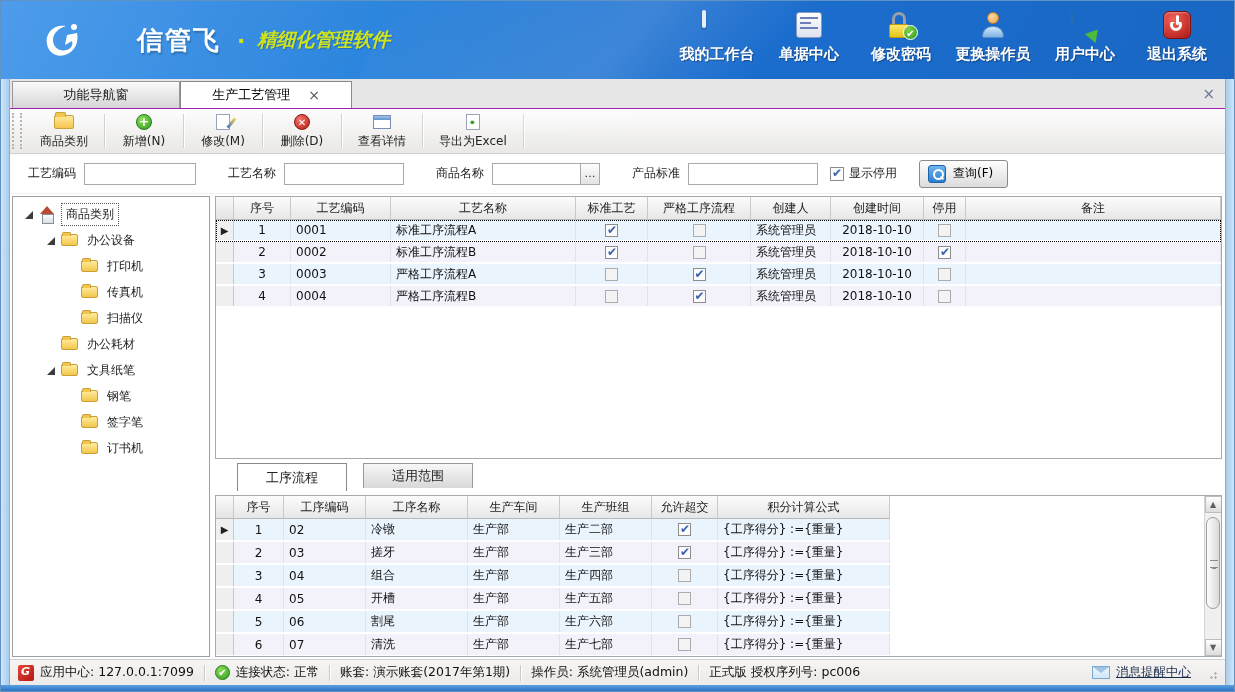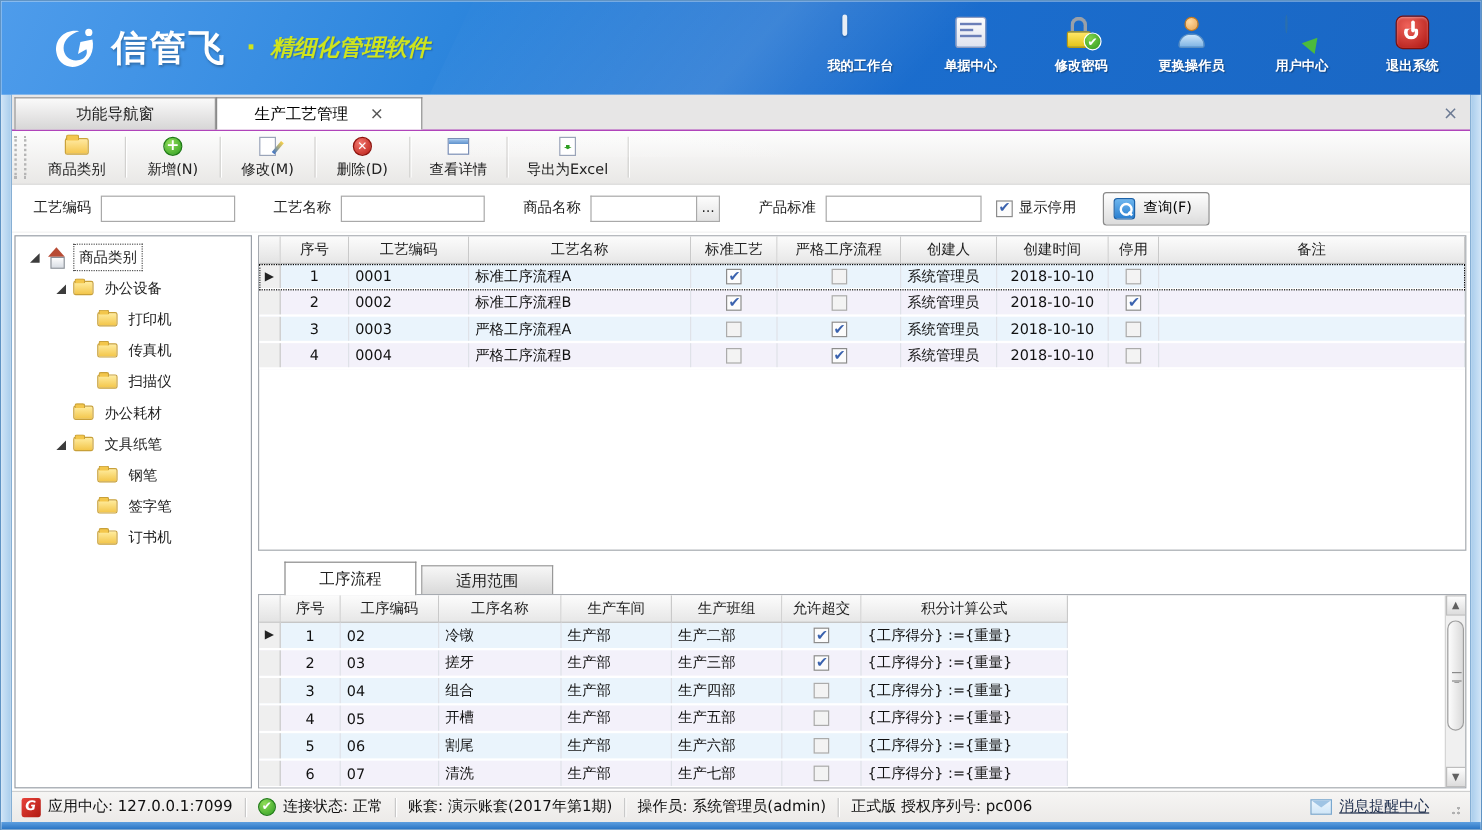--- a/index.html
+++ b/index.html
@@ -9,27 +9,27 @@
 
   
   .banner { height:78px; flex:0 0 78px; position:relative;
     background:linear-gradient(115deg,#4e9ceb 0%,#2d86dd 30%,#1b6ecf 55%,#1a67c4 100%);
     display:flex; align-items:center; }
   .banner::before { content:""; position:absolute; left:30%; top:-30px; width:45%; height:160px;
     background:linear-gradient(115deg,rgba(255,255,255,0) 0%,rgba(255,255,255,.14) 45%,rgba(255,255,255,0) 70%);
     transform:skewX(-25deg); pointer-events:none; }
   .logo-wrap { display:flex; align-items:center; margin-left:38px; gap:10px; }
   .logo-glyph { width:44px; height:44px; }
-  .brand-cn { color:#fff; font-size:30px; font-weight:bold; letter-spacing:2px; text-shadow:1px 2px 2px rgba(0,0,0,.25); }
+  .brand-cn { color:#fff; font-size:26px; font-weight:bold; letter-spacing:2px; text-shadow:1px 2px 2px rgba(0,0,0,.25);margin-left:44px; }
   .brand-dot { color:#cfe41c; font-size:22px; font-weight:bold; margin:0 2px 0 6px; }
   .brand-sub { color:#cfe41c; font-size:19px; font-weight:bold; font-style:italic; text-shadow:1px 1px 1px rgba(0,0,0,.2); }
   .top-nav { margin-left:auto; display:flex; align-items:flex-end; padding-right:14px; gap:6px; }
   .nav-item { width:86px; display:flex; flex-direction:column; align-items:center; gap:3px; cursor:pointer; padding-bottom:8px; }
   .nav-item .nav-ic { width:34px; height:34px; display:flex; align-items:center; justify-content:center; }
-  .nav-item .nav-label { color:#fff; font-size:11px; font-weight:bold; white-space:nowrap; text-shadow:1px 1px 1px rgba(0,0,0,.35); }
+  .nav-item .nav-label { color:#fff; font-size:15px; font-weight:bold; white-space:nowrap; text-shadow:1px 1px 1px rgba(0,0,0,.35); }
 
   
   .ic-monitor { width:30px; height:26px; position:relative; }
   .ic-monitor .scr { width:30px; height:20px; border:2px solid #e8eef5; border-radius:2px; background:linear-gradient(135deg,#bfe4fb,#5fb1e8); box-shadow:0 1px 2px rgba(0,0,0,.3);}
   .ic-monitor .std { width:10px; height:4px; background:#cfd6de; margin:1px auto 0; }
   .ic-monitor .base{ width:16px; height:2px; background:#aab4bf; margin:0 auto; }
   .ic-doc { width:26px; height:26px; background:linear-gradient(#fdfdfd,#dfe3ef); border:1px solid #8d9bc0; border-radius:3px; padding:4px 3px; display:flex; flex-direction:column; gap:3px; }
   .ic-doc i { display:block; height:2px; background:#6b7fb8; }
   .ic-doc i.short { width:60%; }
   .ic-lock { position:relative; width:26px; height:26px; }
@@ -127,21 +127,21 @@
   .gr .gc { display:flex; align-items:center; padding:0 5px; border-right:1px solid #dfe2e8; font-size:12px; color:#111; overflow:hidden; white-space:nowrap; }
   .gr .gc.center { justify-content:center; padding:0; }
   .gr .gc.sel { background:#efefef; border-right:1px solid #c9c9c9; justify-content:center; padding:0; color:#222; font-size:10px; }
   .gr { border-bottom:2px solid #fff; }
   .row-a { background:#eaf4fc; }
   .row-b { background:#f3f1fa; }
   .gr.focused { outline:1px dotted #000; outline-offset:-1px; }
   .gc .cb { width:13px; height:13px; }
 
   
-  .detail-tabs { flex:0 0 33px; display:flex; align-items:flex-end; padding-left:22px; gap:4px; margin-top:4px; }
+  .detail-tabs { flex:0 0 33px; display:flex; padding-left:22px; gap:16px; margin-top:4px; }
   .dtab { height:28px; width:110px; display:flex; align-items:center; justify-content:center; font-size:13px; cursor:pointer; }
   .dtab.active { background:#fff; border:1px solid #8a8a8a; border-bottom:none; position:relative; z-index:2; }
   .dtab.inactive { background:linear-gradient(#f7f7f7,#d8d8d8); border:1px solid #989898; border-bottom:none; height:25px; }
   .grid-lower-wrap { flex:1; border:1px solid #a6aab0; position:relative; overflow:hidden; margin-top:-1px; background:#fff; }
   .grid-lower-inner { width:674px; }
   .gl-row { height:23px; }
 
   
   .vscroll { position:absolute; right:0; top:0; bottom:0; width:17px; background:#f0f0f0; border-left:1px solid #d5d5d5; display:flex; flex-direction:column; align-items:center; }
   .vs-btn { height:17px; width:17px; font-size:8px; color:#606060; display:flex; align-items:center; justify-content:center; background:linear-gradient(#fdfdfd,#dcdcdc); border:1px solid #bdbdbd; cursor:pointer; }

